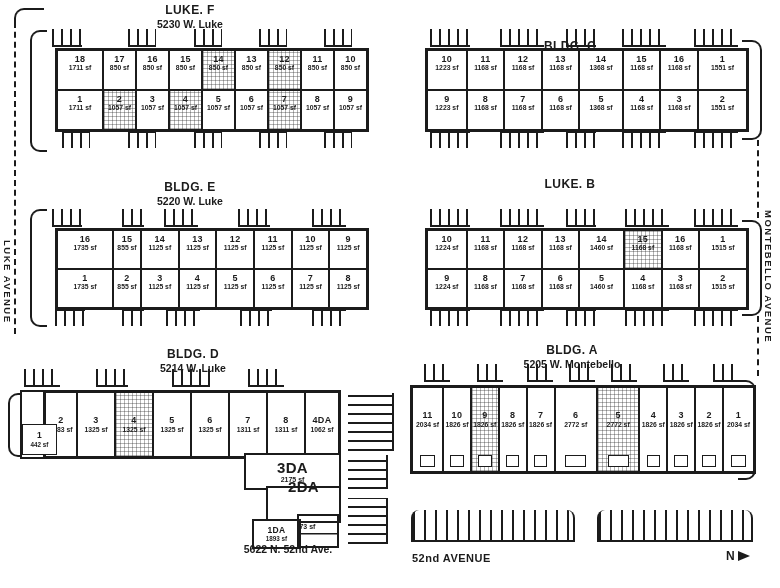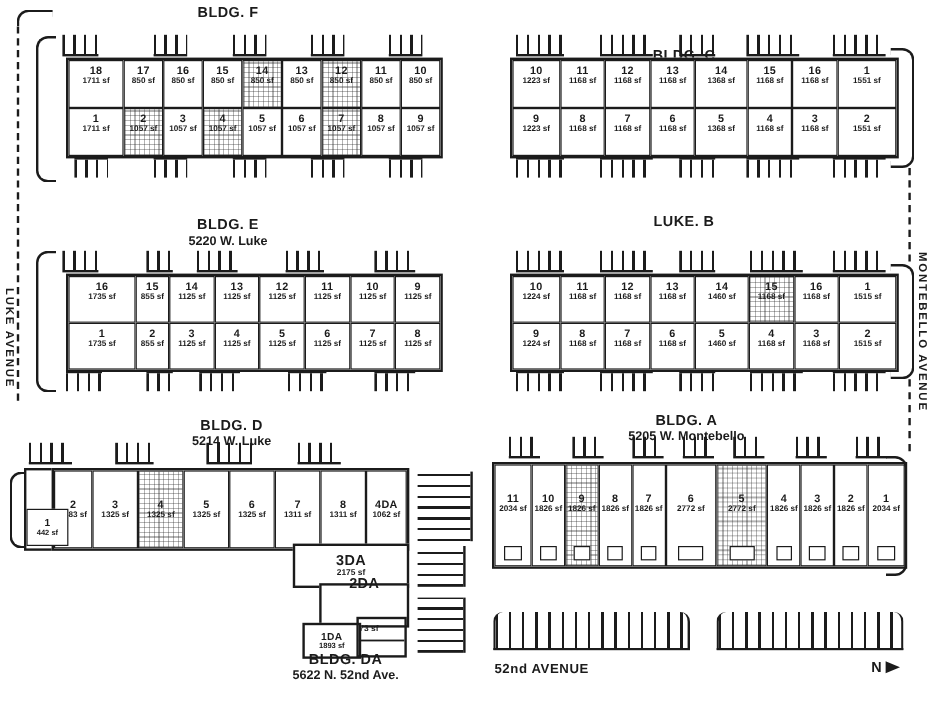--- a/index.html
+++ b/index.html
@@ -30,21 +30,21 @@
      repeating-linear-gradient(0deg, rgba(40,40,40,.35) 0 1px, transparent 1px 4px),
      repeating-linear-gradient(90deg, rgba(40,40,40,.35) 0 1px, transparent 1px 4px);}
   .grid-d .unit{justify-content:center;padding-top:0;}
   .grid-a .unit{justify-content:center;padding:0 0 20px 0;position:relative;}
   .grid-a .unit::after{content:"";position:absolute;bottom:4px;left:24%;right:24%;height:10px;
         border:1.5px solid var(--ink);background:#fff;}
 
   
   .box{position:absolute;border:2px solid var(--ink);display:flex;flex-direction:column;
        align-items:center;justify-content:center;background:#fff;}
-  .box .unum{font-size:12px;}
+  .box .unum{font-size:15px;}
   .box .usf{font-size:7px;}
   .small .unum{font-size:8.5px;}
   .small .usf{font-size:6.3px;}
 
   
   .comb{position:absolute;}
   .teeth-up{background-image:repeating-linear-gradient(90deg,var(--ink) 0 2px,transparent 2px 9px);
             border-bottom:2px solid var(--ink);}
   .teeth-down{background-image:repeating-linear-gradient(90deg,var(--ink) 0 2px,transparent 2px 9px);
             border-top:2px solid var(--ink);}
@@ -82,21 +82,22 @@
   <div class="vtext" style="left:2px;top:240px;">LUKE AVENUE</div>
   <div class="vtext" style="left:763px;top:210px;">MONTEBELLO AVENUE</div>
   <div class="htext" style="left:412px;top:552px;">52nd AVENUE</div>
 
   <div class="north" style="left:726px;top:549px;">
     <span>N</span>
     <span class="tri"></span>
   </div>
 
   <div class="bhead" style="left:90px;top:4px;width:200px;">
-    <div class="bt">BLDG. F</div>
+    <div class="bt">LUKE. F</div>
+    <div class="ba">5230 W. Luke</div>
   </div>
   <div class="hook-l" style="left:30px;top:30px;width:15px;height:118px;"></div>
   <div class="comb teeth-up" style="left:52px;top:29px;width:30px;height:16px;"></div>
   <div class="comb teeth-up" style="left:128px;top:29px;width:28px;height:16px;"></div>
   <div class="comb teeth-up" style="left:194px;top:29px;width:28px;height:16px;"></div>
   <div class="comb teeth-up" style="left:259px;top:29px;width:28px;height:16px;"></div>
   <div class="comb teeth-up" style="left:324px;top:29px;width:28px;height:16px;"></div>
   <div class="bldg two-row grid-f" style="left:55px;top:48px;width:310px;height:80px;">
       <div class="unit">
         <div class="unum">18</div>
@@ -480,21 +481,20 @@
     <div class="usf">1673 sf</div>
   </div>
   <div class="box small" style="left:252px;top:519px;width:45px;height:26px;">
     <div class="unum">1DA</div>
     <div class="usf">1893 sf</div>
   </div>
   <div class="stairbox" style="left:297px;top:514px;width:38px;height:30px;"></div>
   <div class="comb teeth-left" style="left:348px;top:455px;width:38px;height:34px;"></div>
   <div class="comb teeth-left" style="left:348px;top:498px;width:38px;height:46px;"></div>
   <div class="bhead" style="left:188px;top:543px;width:200px;">
-    <div class="bt">BLDG. DA</div>
     <div class="ba">5622 N. 52nd Ave.</div>
   </div>
 
   <div class="bhead" style="left:472px;top:344px;width:200px;">
     <div class="bt">BLDG. A</div>
     <div class="ba">5205 W. Montebello</div>
   </div>
   <div class="comb teeth-up" style="left:424px;top:364px;width:26px;height:16px;"></div>
   <div class="comb teeth-up" style="left:477px;top:364px;width:26px;height:16px;"></div>
   <div class="comb teeth-up" style="left:527px;top:364px;width:26px;height:16px;"></div>

